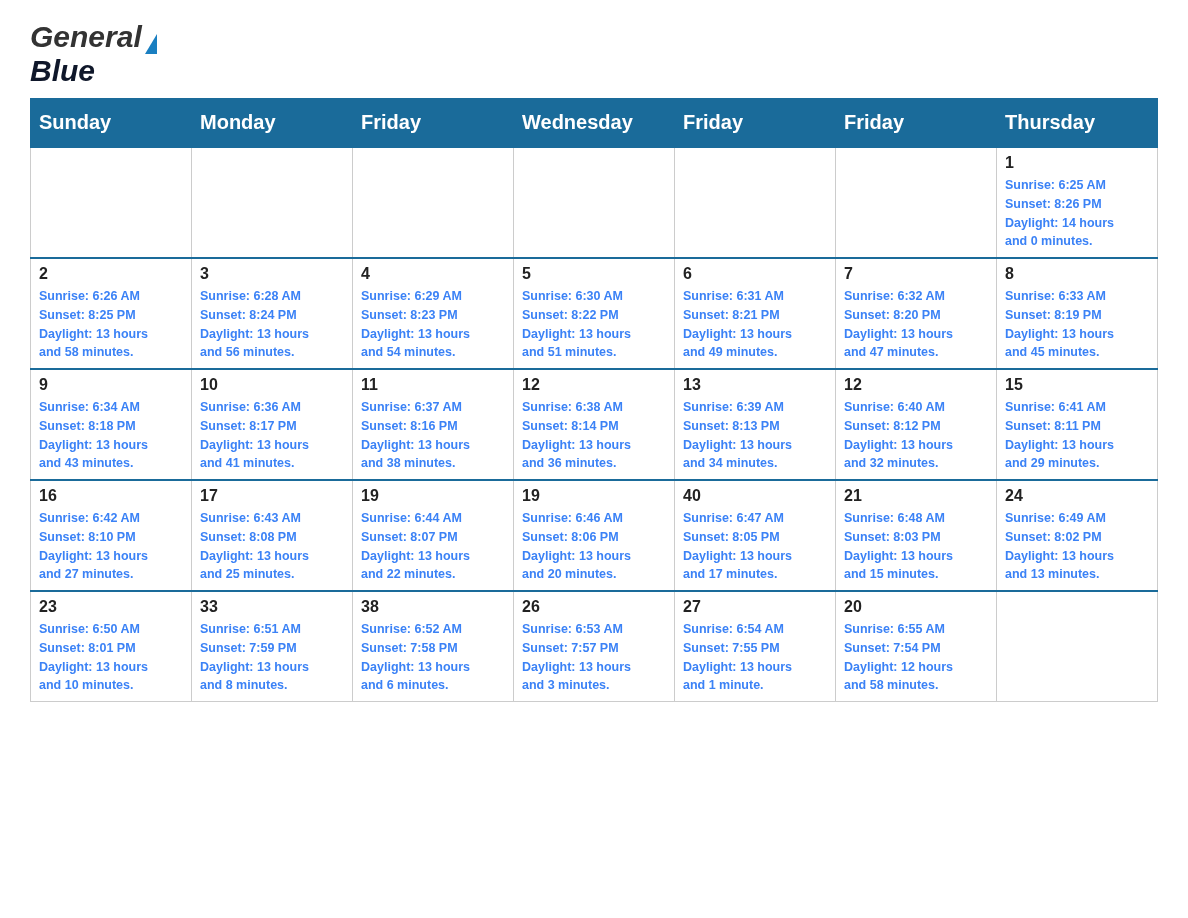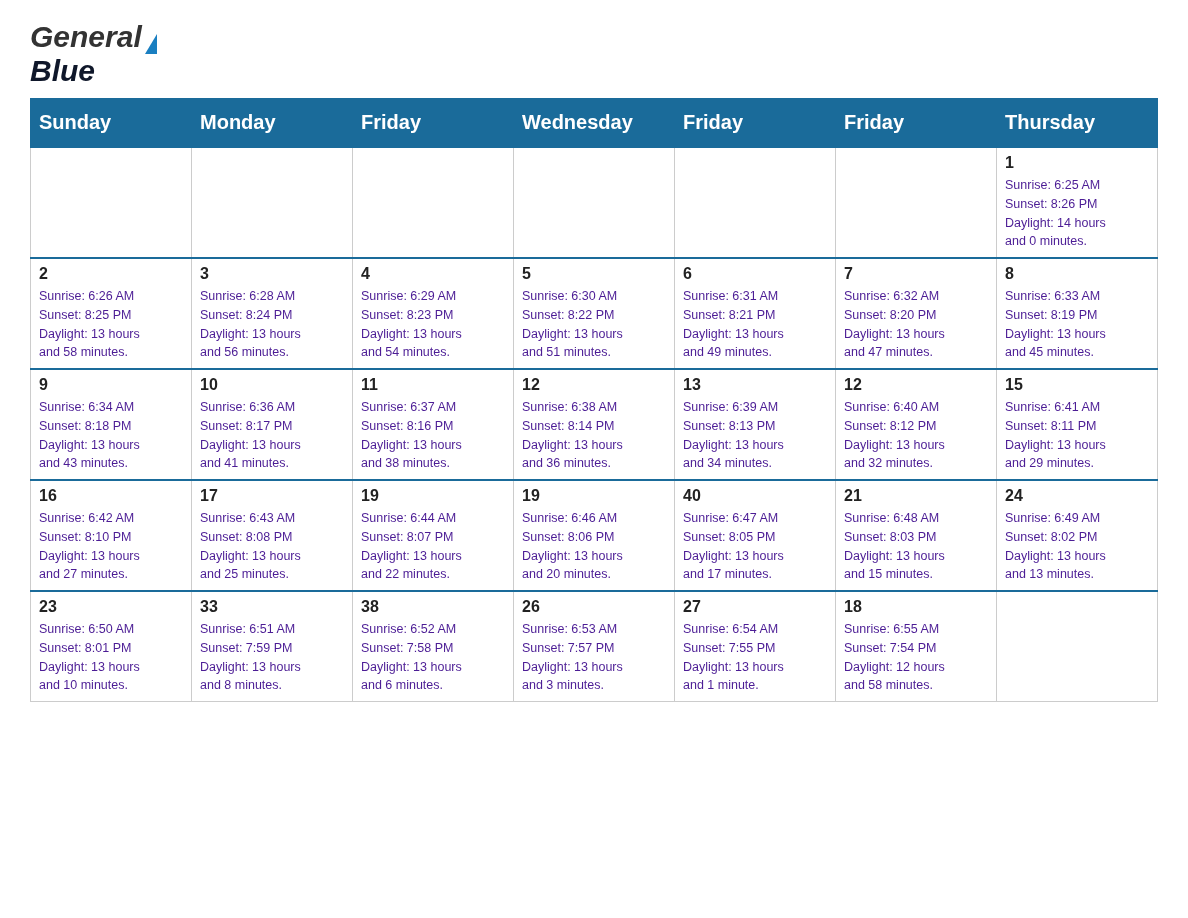--- a/index.html
+++ b/index.html
@@ -66,22 +66,23 @@
     }
     .day-number {
       font-size: 16px;
       font-weight: bold;
       color: #222;
       display: block;
       margin-bottom: 4px;
     }
     .day-info {
       font-size: 12.5px;
-      color: #4c1d95;
+      color: #3b82f6;
       line-height: 1.5;
+      font-weight: bold;
     }
     .empty-cell {
       background: #f9f9f9;
     }
     .logo-row {
       display: flex;
       align-items: flex-end;
     }
     .logo-general {
       font-size: 30px;
@@ -250,19 +251,19 @@
         </td>
         <td>
           <span class="day-number">26</span>
           <div class="day-info">Sunrise: 6:53 AM<br>Sunset: 7:57 PM<br>Daylight: 13 hours<br>and 3 minutes.</div>
         </td>
         <td>
           <span class="day-number">27</span>
           <div class="day-info">Sunrise: 6:54 AM<br>Sunset: 7:55 PM<br>Daylight: 13 hours<br>and 1 minute.</div>
         </td>
         <td>
-          <span class="day-number">18</span>
+          <span class="day-number">20</span>
           <div class="day-info">Sunrise: 6:55 AM<br>Sunset: 7:54 PM<br>Daylight: 12 hours<br>and 58 minutes.</div>
         </td>
         <td class="empty-cell"></td>
       </tr>
     </tbody>
 </table>
 
 </body></html>

